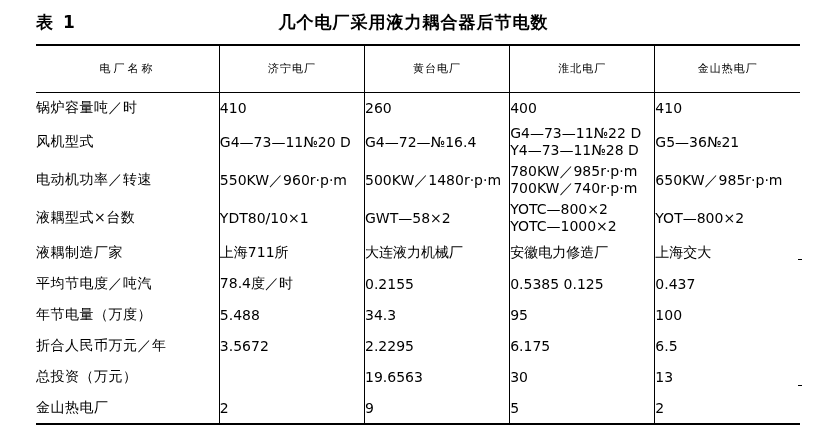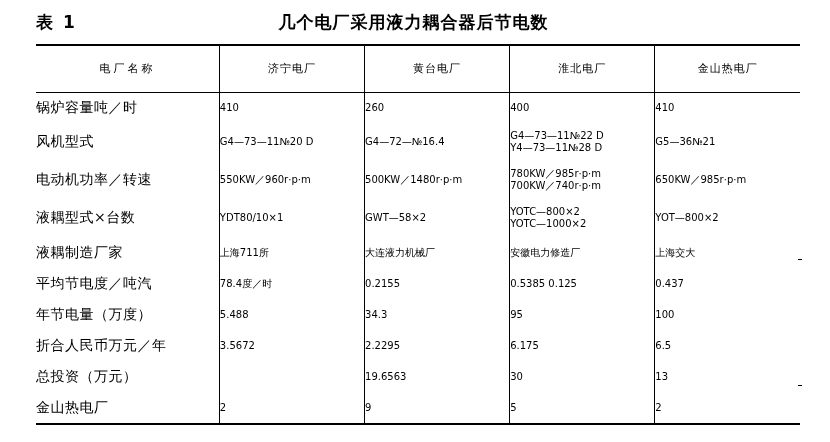--- a/index.html
+++ b/index.html
@@ -76,21 +76,21 @@
   }
   
   .vr {
     border-left: 1.2px solid #000;
     margin-top: 41px;
   }
   tbody tr {
     height: 31px;
   }
   tbody td {
-    font-size: 10px;
+    font-size: 14px;
   }
   td.rowhdr {
     padding-left: 14px;
     letter-spacing: 0.5px;
     white-space: nowrap;
     font-size: 14px;
   }
   td.val {
     padding-left: 12px;
     white-space: nowrap;

